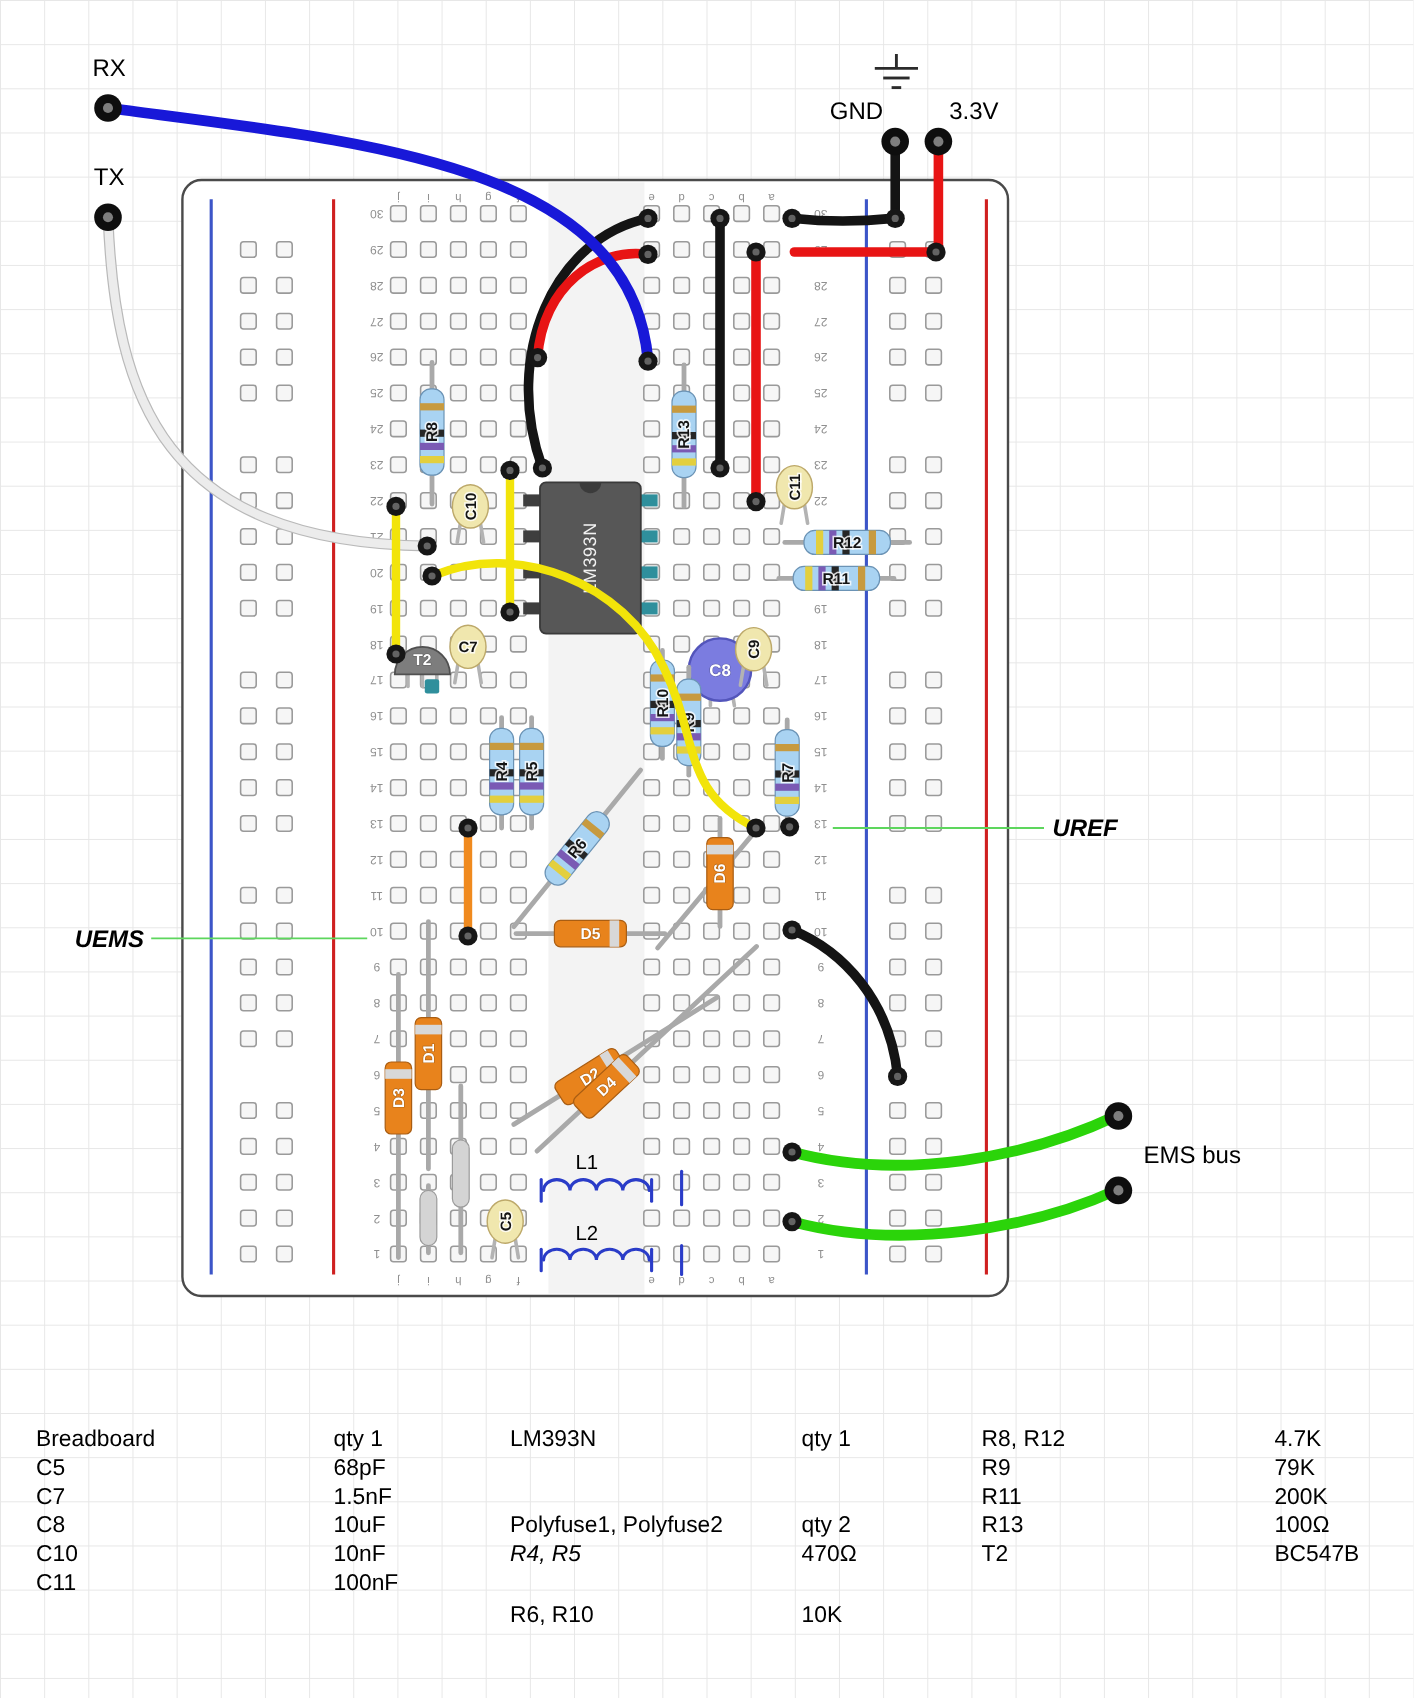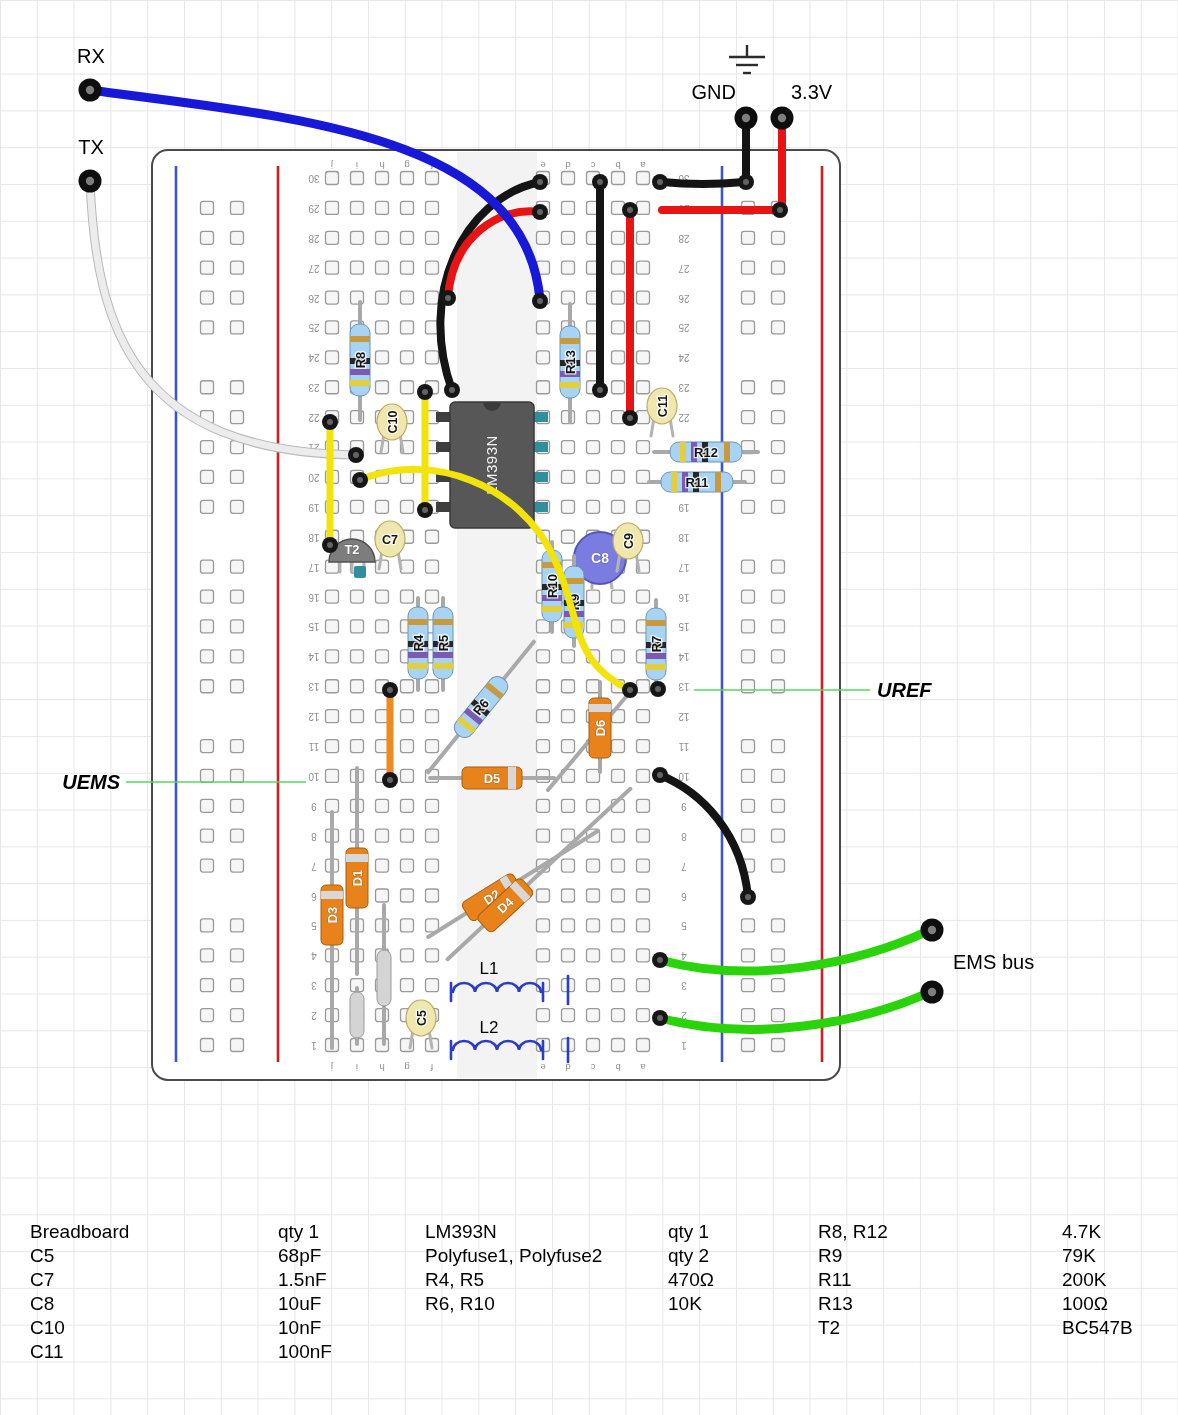--- a/index.html
+++ b/index.html
@@ -25,21 +25,21 @@
   .iclab{font-size:15px;fill:#f2f2f2;letter-spacing:.5px}
   .wire{fill:none;stroke-linecap:round}
   .whiteunder{fill:none;stroke:#b9b9b9;stroke-width:9;stroke-linecap:round}
   .plab{font-size:20px;fill:#000}
   .annlab{font-size:20px;font-weight:700;font-style:italic;fill:#000}
   .llab{font-size:17px;fill:#000}
   .annline{stroke-width:1.6}
   .coil{stroke:#2a3cc8;stroke-width:2.6;fill:none;stroke-linecap:round}
   .prow{font-size:19px;line-height:23.9px;white-space:nowrap;color:#000}
   .pname{display:inline-block}
-  .pgroup{position:absolute;top:1220px}
+  .pgroup{position:absolute;top:1188px}
 </style>
 </head>
 <body>
 
 <div id="canvas">
 
 <svg id="bb" width="1178" height="1415">
 
   <g>
     <rect class="board" x="152" y="150" width="688" height="930" rx="16"></rect>
@@ -877,23 +877,23 @@
       <div class="pgroup" style="left: 30px;">
         <div class="prow"><span class="pname" style="width: 248px;">Breadboard</span><span class="pval">qty 1</span></div>
         <div class="prow"><span class="pname" style="width: 248px;">C5</span><span class="pval">68pF</span></div>
         <div class="prow"><span class="pname" style="width: 248px;">C7</span><span class="pval">1.5nF</span></div>
         <div class="prow"><span class="pname" style="width: 248px;">C8</span><span class="pval">10uF</span></div>
         <div class="prow"><span class="pname" style="width: 248px;">C10</span><span class="pval">10nF</span></div>
         <div class="prow"><span class="pname" style="width: 248px;">C11</span><span class="pval">100nF</span></div>
       </div>
       <div class="pgroup" style="left: 425px;">
         <div class="prow"><span class="pname" style="width: 243px;">LM393N</span><span class="pval">qty 1</span></div>
-        <div class="prow"><span class="pname" style="width: 243px;">Polyfuse1, Polyfuse2</span><span class="pval">qty 2</span></div>
-        <div class="prow"><span class="pname" style="width: 243px;">R4, R5</span><span class="pval">470Ω</span></div>
-        <div class="prow"><span class="pname" style="width: 243px;">R6, R10</span><span class="pval">10K</span></div>
+        <div class="prow"><span class="pname" style="width: 243px; margin-top: 48px;">Polyfuse1, Polyfuse2</span><span class="pval">qty 2</span></div>
+        <div class="prow"><span class="pname" style="width: 243px; font-style: italic;">R4, R5</span><span class="pval">470Ω</span></div>
+        <div class="prow"><span class="pname" style="width: 243px; margin-top: 27px;">R6, R10</span><span class="pval">10K</span></div>
       </div>
       <div class="pgroup" style="left: 818px;">
         <div class="prow"><span class="pname" style="width: 244px;">R8, R12</span><span class="pval">4.7K</span></div>
         <div class="prow"><span class="pname" style="width: 244px;">R9</span><span class="pval">79K</span></div>
         <div class="prow"><span class="pname" style="width: 244px;">R11</span><span class="pval">200K</span></div>
         <div class="prow"><span class="pname" style="width: 244px;">R13</span><span class="pval">100Ω</span></div>
         <div class="prow"><span class="pname" style="width: 244px;">T2</span><span class="pval">BC547B</span></div>
       </div>
     </div>
 

